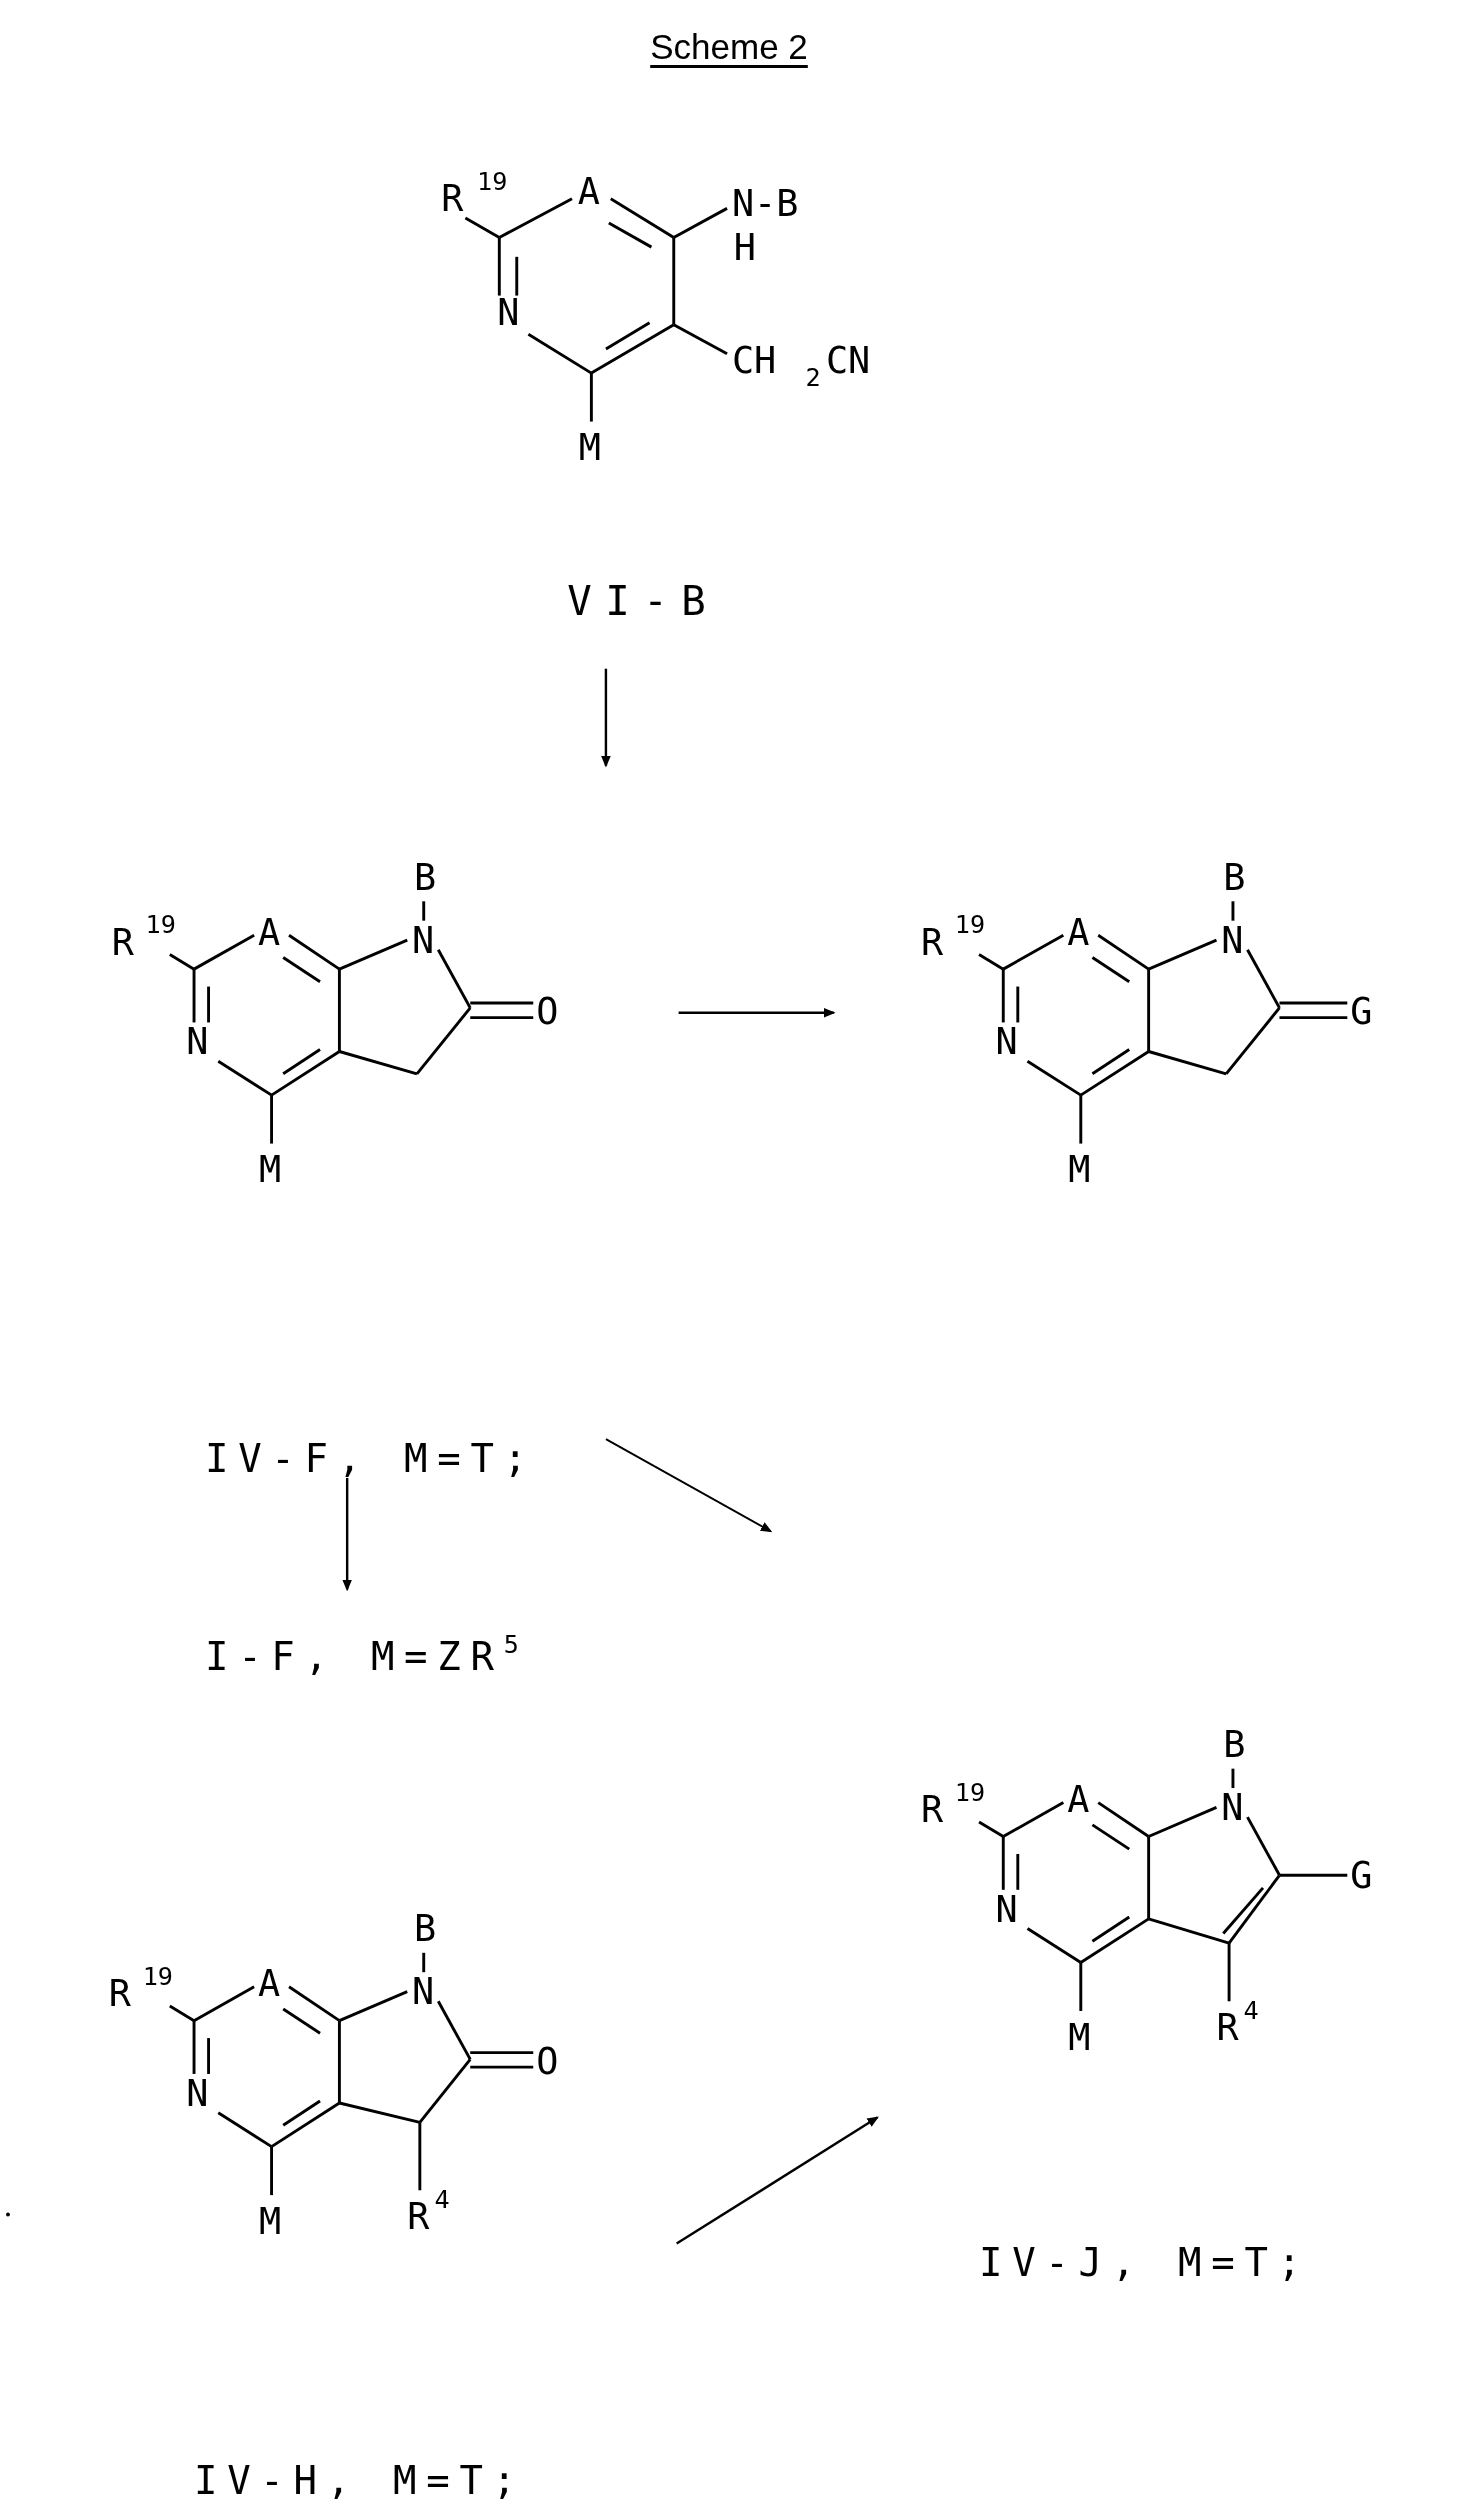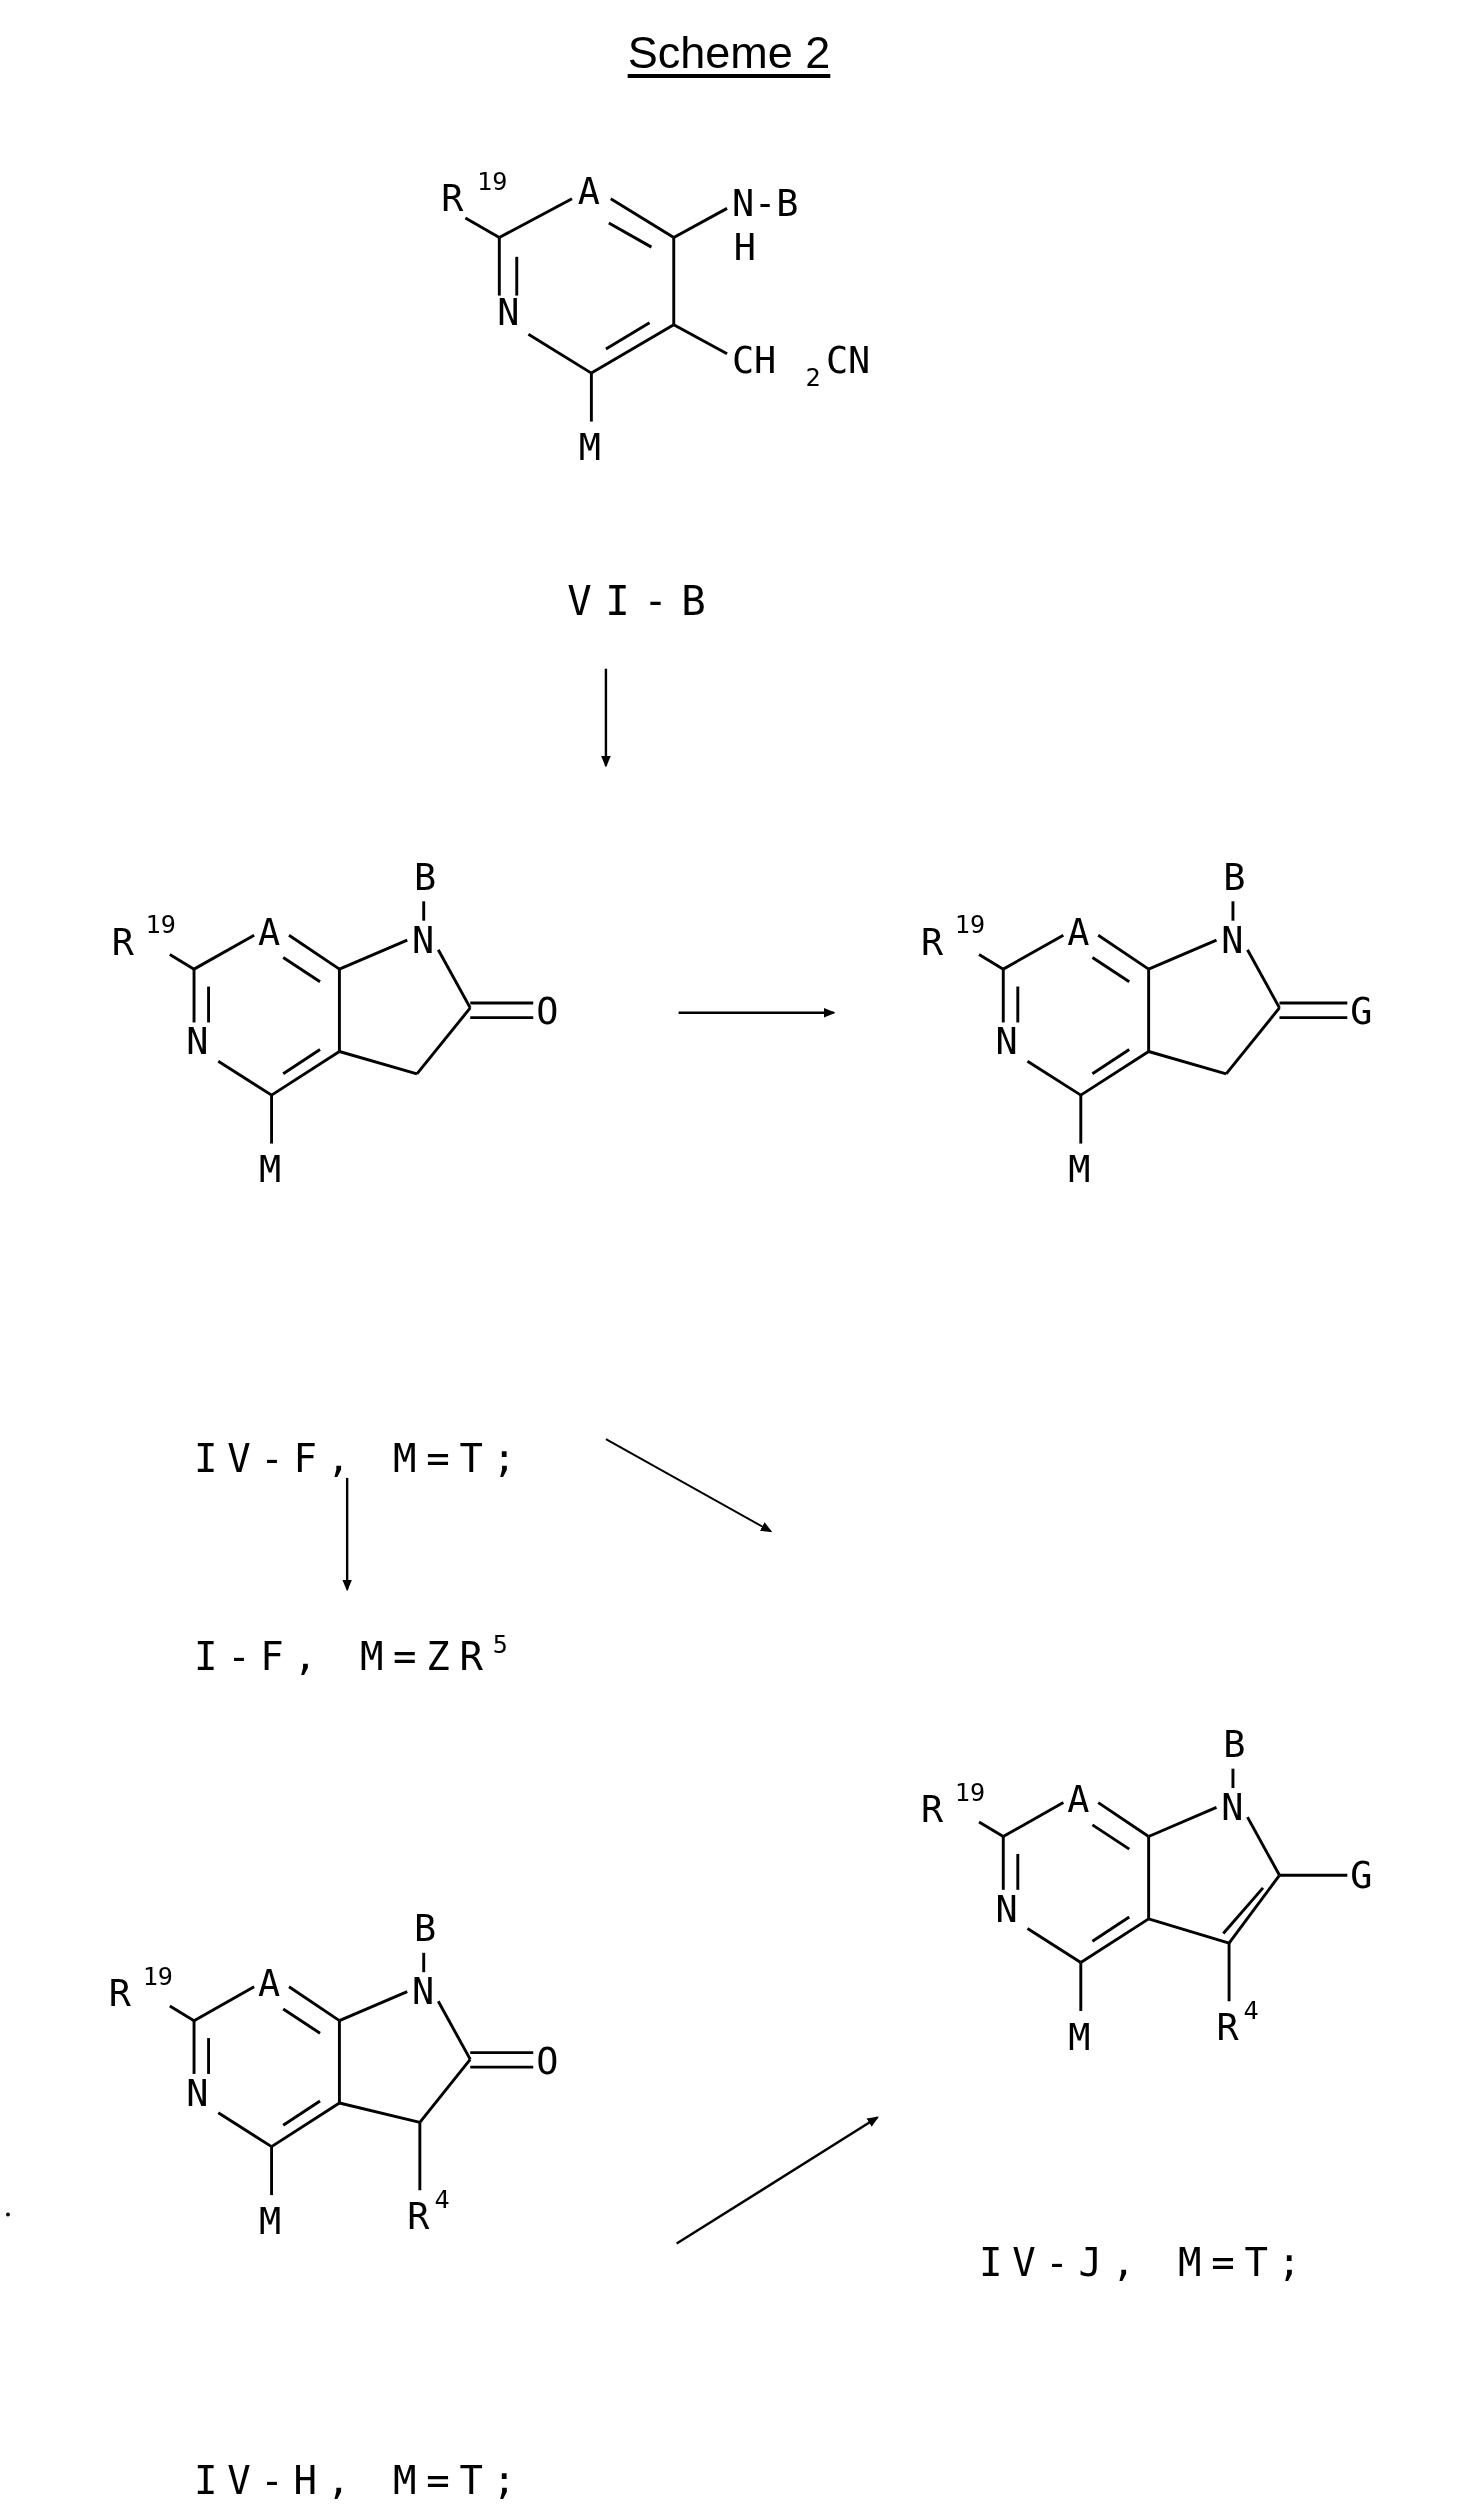--- a/index.html
+++ b/index.html
@@ -1,17 +1,17 @@
 <!DOCTYPE html>
 <html><head>
 <meta charset="utf-8">
 <style>
   html, body { margin:0; padding:0; background:#ffffff; }
   body { width:1458px; height:2512px; position:relative; overflow:hidden; font-family:"DejaVu Sans Mono", monospace; color:#000; }
-  .title { position:absolute; left:0; width:1458px; top:27px; text-align:center; font-family:"Liberation Sans", sans-serif; font-size:45px; text-decoration:underline; text-underline-offset:5.8px; }
+  .title { position:absolute; left:0; width:1458px; top:27px; text-align:center; font-family:"Liberation Sans", sans-serif; font-size:35px; text-decoration:underline; text-underline-offset:5.8px; }
   svg#scheme { position:absolute; left:0; top:0; }
   svg text { font-family:"DejaVu Sans Mono", monospace; fill:#000; }
   .lbl { position:absolute; font-family:"DejaVu Sans Mono", monospace; font-size:39px; letter-spacing:9.7px; line-height:66px; white-space:pre; }
   .lbl sup { font-size:25px; letter-spacing:0; vertical-align:17.4px; line-height:0; }
 </style>
 </head>
 <body>
 
 <div class="title">Scheme 2</div>
 
@@ -189,21 +189,21 @@
     <text x="1260" y="1878">N</text>
     <text x="1393" y="1948">G</text>
     <text x="1102" y="2115">M</text>
     <text x="1255" y="2105">R</text>
     <text x="1283" y="2083" font-size="26">4</text>
   </g>
 
   <circle cx="8" cy="2285" r="2" fill="#000"></circle>
 </svg>
 
-<div class="lbl" style="left:194px; top:1294px;">
+<div class="lbl" style="left:205px; top:1294px;">
   <div>IV-F, M=T;</div>
   <div><span>I-F, M=ZR</span><sup>5</sup></div>
 </div>
 
 <div class="lbl" style="left:979px; top:1294px;">
 </div>
 
 <div class="lbl" style="left:194px; top:2316px;">
   <div>IV-H, M=T;</div>
   

